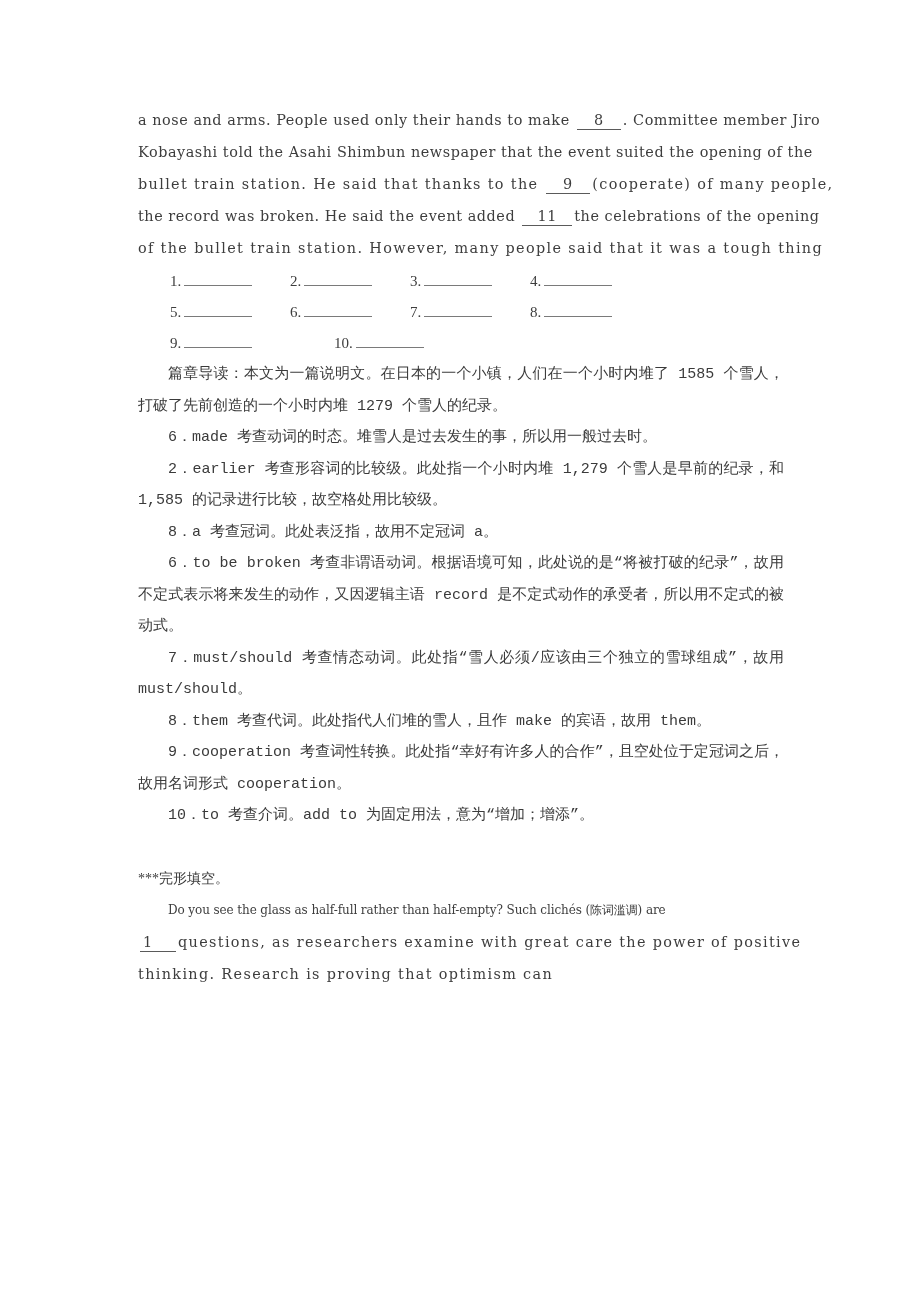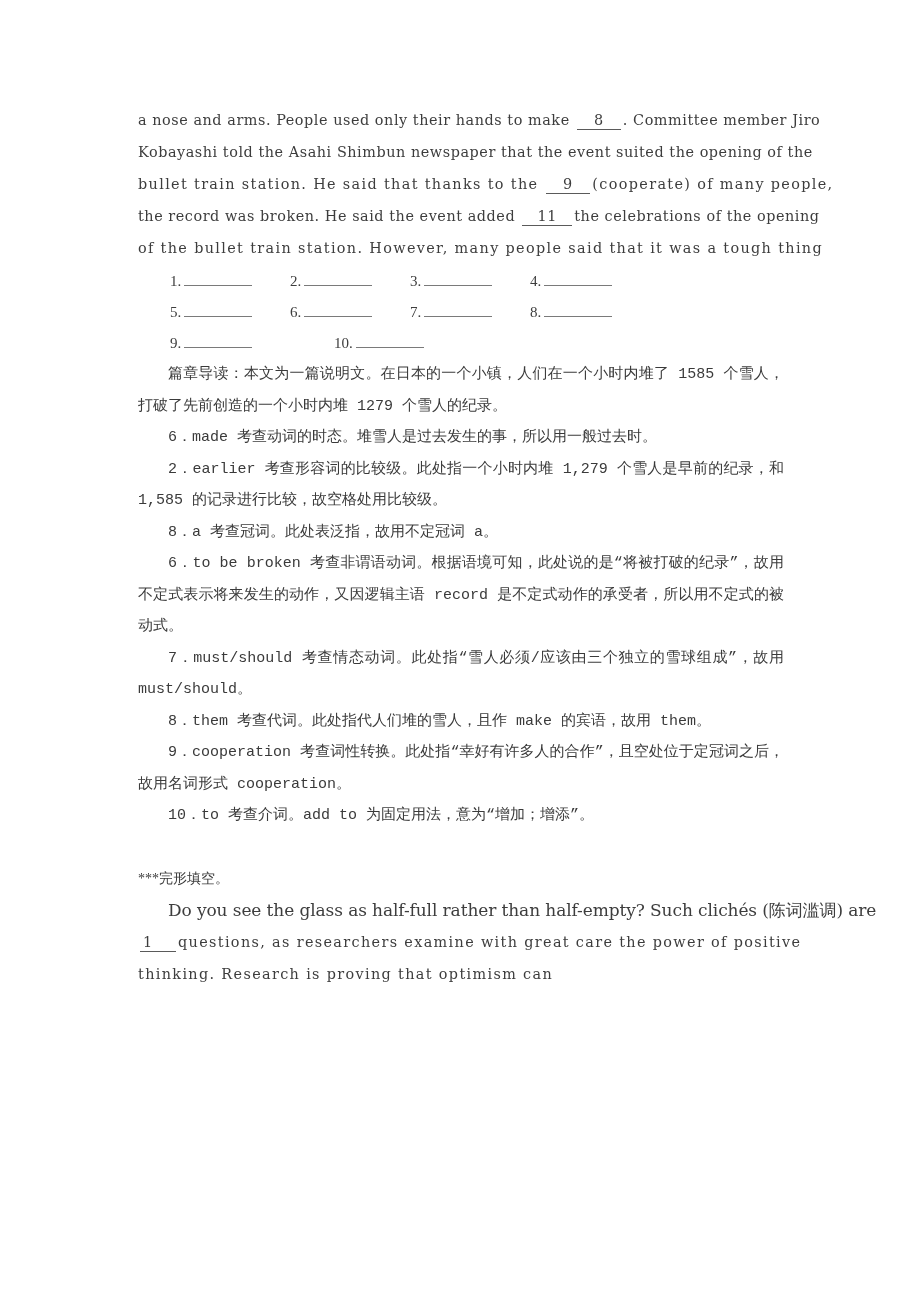--- a/index.html
+++ b/index.html
@@ -90,21 +90,21 @@
     font-family: "Liberation Serif", "DejaVu Serif", serif;
     font-size: 14px;
     line-height: 31.5px;
     color: #3a3a3a;
     margin: 0;
   }
   .spacer-line { height: 31px; }
 
   .cloze-first {
     font-family: "DejaVu Serif", "Liberation Serif", serif;
-    font-size: 17px;
+    font-size: 12px;
     line-height: 32px;
     color: #3d3d3d;
     white-space: nowrap;
     text-indent: 30px;
     letter-spacing: -0.1px;
   }
 </style>
 </head>
 <body>
 

